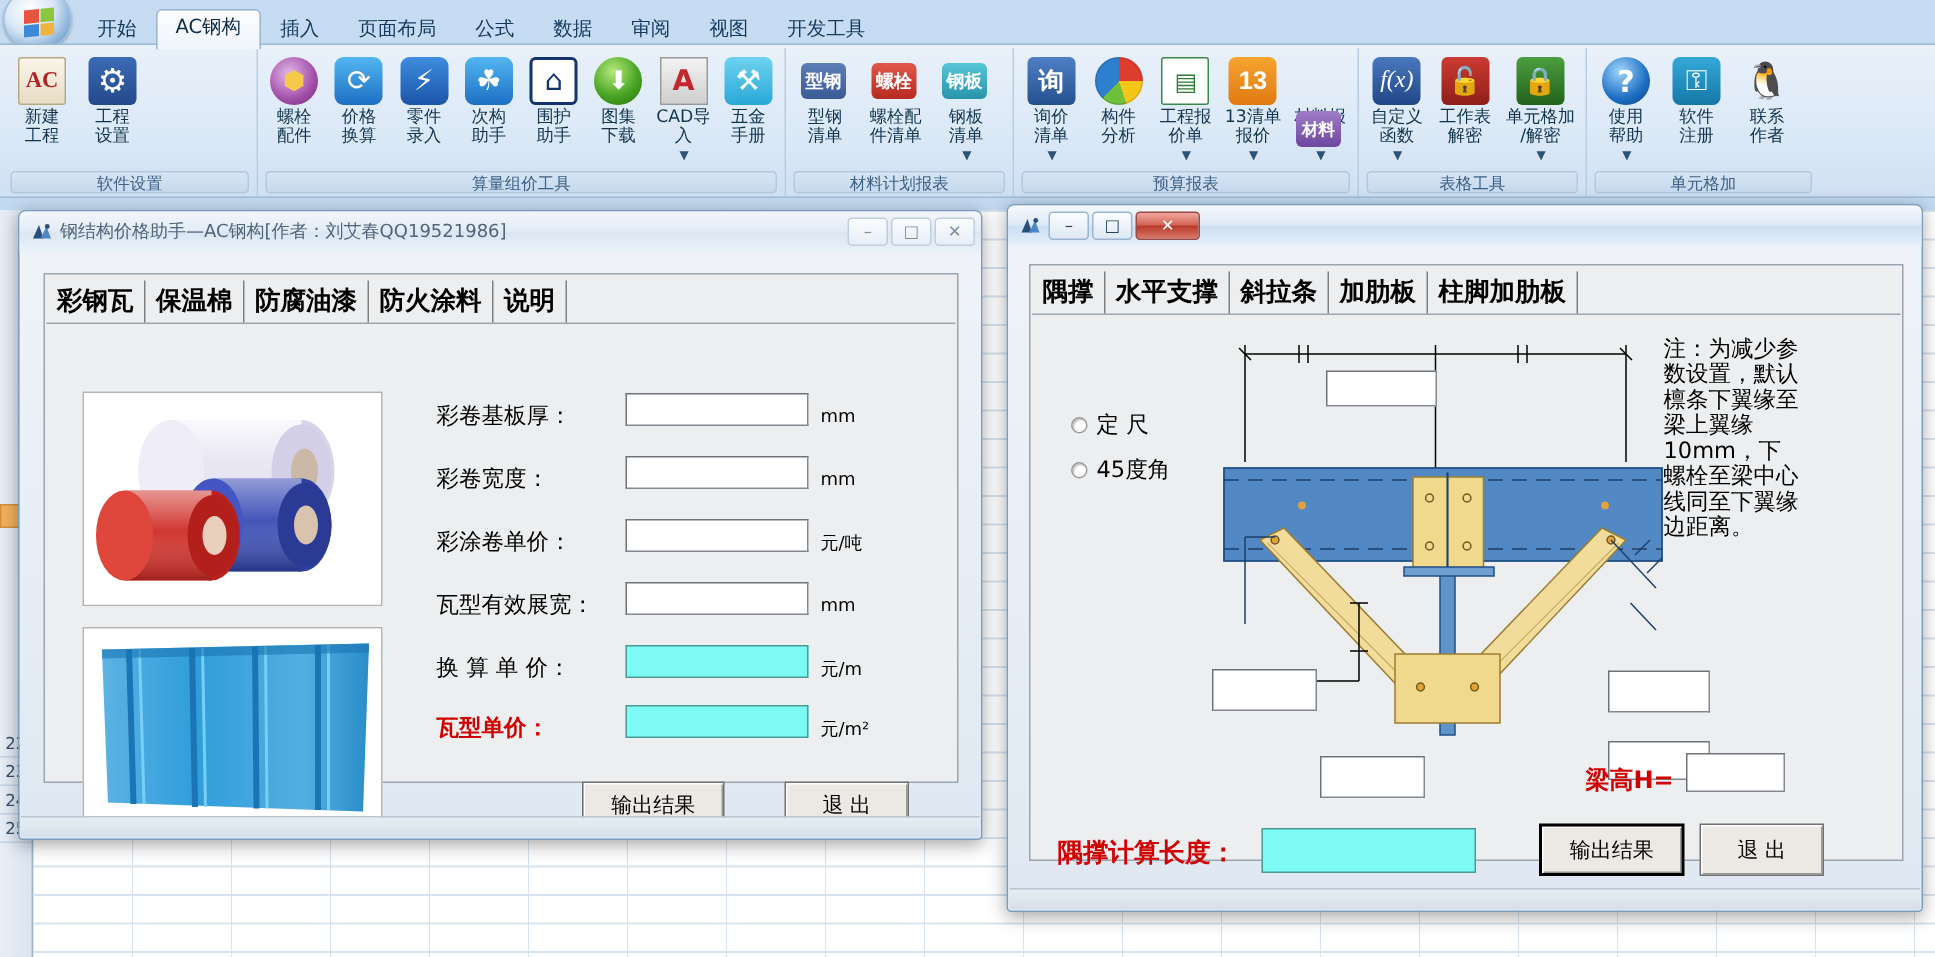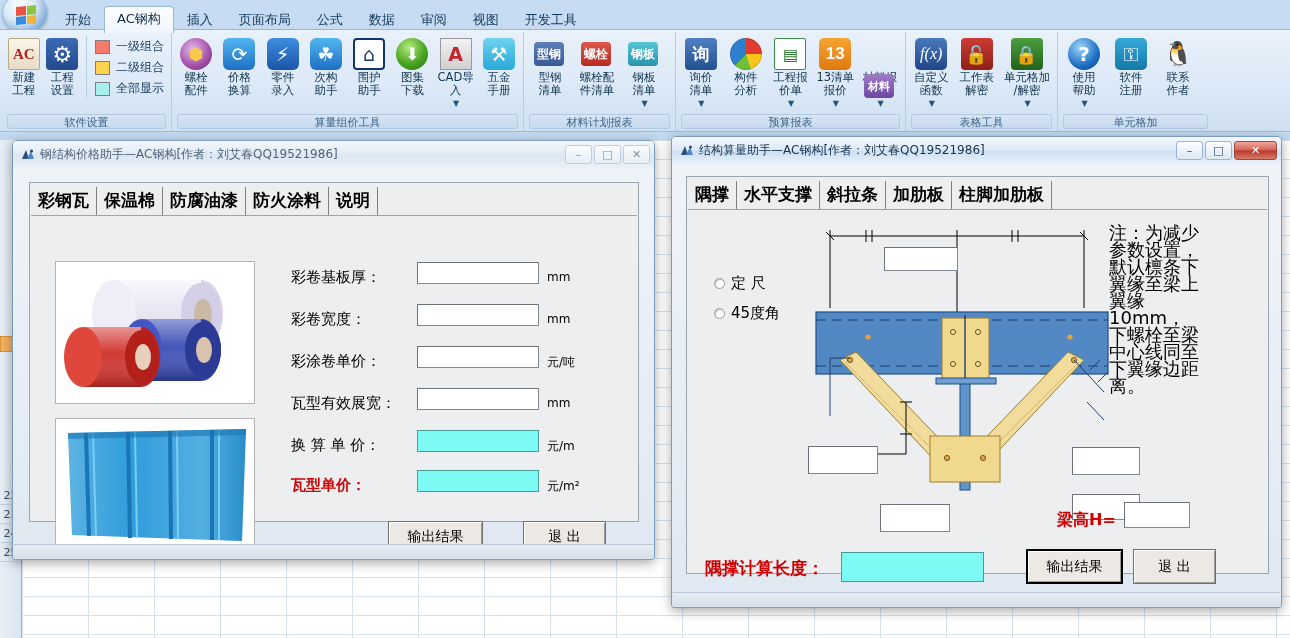--- a/index.html
+++ b/index.html
@@ -227,21 +227,21 @@
 
   .radio { position: absolute; display: flex; align-items: center; gap: 6px; }
   .radio .dot {
     width: 11px; height: 11px; border-radius: 50%;
     background: #fff; border: 1px solid #9a9a9a;
     box-shadow: inset 1px 1px 1px rgba(0,0,0,.25);
   }
   .radio span { font-size: 15px; color: #000; white-space: nowrap; }
 
   .note {
-    position: absolute; font-size: 18px; line-height: 17px; color: #000;
+    position: absolute; font-size: 15px; line-height: 17px; color: #000;
     width: 92px; text-align: left;
   }
   .win-status {
     position: absolute; left: 1px; right: 1px; bottom: 1px; height: 14px;
     background: linear-gradient(180deg,#e7edf4,#d6e0ea);
     border-top: 1px solid #b7c4d2;
   }
 </style>
 </head>
 <body>
@@ -292,34 +292,20 @@
                 <span>新建</span>
                 <span>工程</span>
               </div>
           </div>
           <div class="bigbtn">
             <div class="ic ic-gear">⚙</div>
             <div class="lb">
                 <span>工程</span>
                 <span>设置</span>
               </div>
-          </div>
-          <div class="legend">
-            <div class="legend-row">
-              <span class="sw" style="background:#f47a6b"></span>
-              <span>一级组合</span>
-            </div>
-            <div class="legend-row">
-              <span class="sw" style="background:#ffd24d"></span>
-              <span>二级组合</span>
-            </div>
-            <div class="legend-row">
-              <span class="sw" style="background:#a8f0ee"></span>
-              <span>全部显示</span>
-            </div>
           </div>
         </div>
         <div class="grp-label">软件设置</div>
       </div>
 
       <div class="grp" style="width:352px">
         <div class="grp-items">
           <div class="bigbtn">
             <div class="ic ic-bolt2">⬢</div>
             <div class="lb">
@@ -684,21 +670,20 @@
 
   <div class="win active" style="left:671px; top:136px; width:611px; height:472px;">
     <div class="win-title">
       <span class="win-icon">
         <svg width="15" height="15" viewBox="0 0 15 15">
           <path d="M2 12 L6 3 L9 12 Z" fill="#2a4f7c"></path>
           <path d="M7 12 L11 4 L14 12 Z" fill="#4f86c6"></path>
           <circle cx="11.5" cy="4" r="1.6" fill="#2a4f7c"></circle>
         </svg>
       </span>
-      <span class="win-caption">结构算量助手—AC钢构[作者：刘艾春QQ19521986]</span>
       <span class="wbtns">
         <span class="wbtn">–</span>
         <span class="wbtn">□</span>
         <span class="wbtn close-red">✕</span>
       </span>
     </div>
 
     <div class="win-body" style="position:absolute; inset:27px 0 0 0;">
 
       <div class="inner-panel" style="left:14px; top:12px; width:583px; height:398px; background:#eceef0;"></div>

